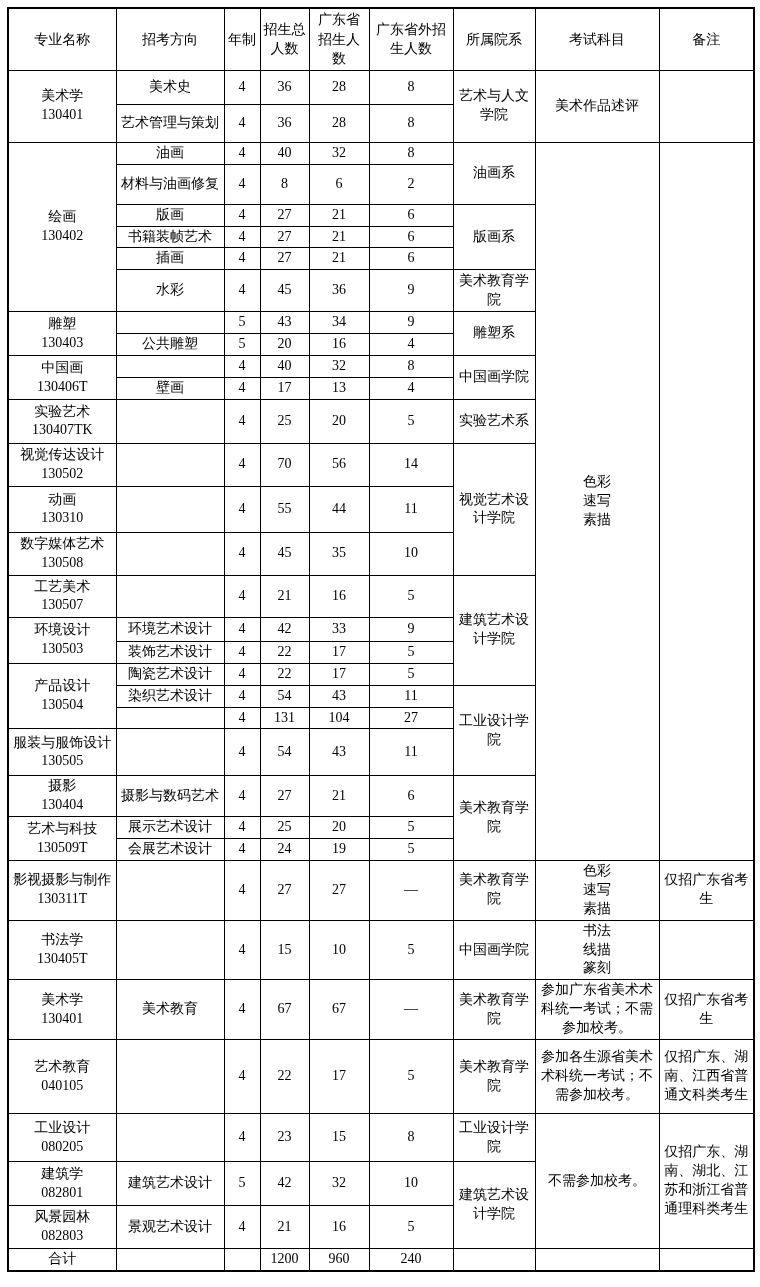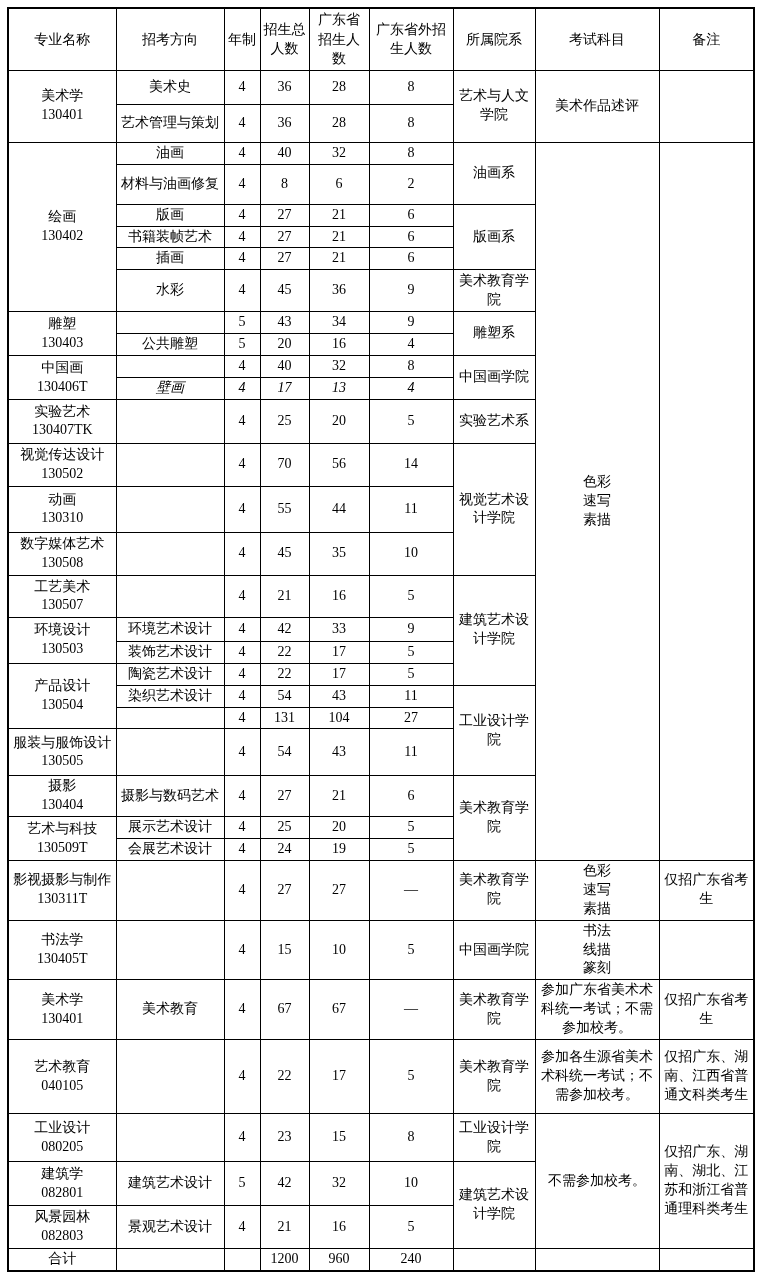--- a/index.html
+++ b/index.html
@@ -162,21 +162,21 @@
         <tr style="height: 20px;">
           <td rowspan="2">中国画
 130406T</td>
           <td></td>
           <td>4</td>
           <td>40</td>
           <td>32</td>
           <td>8</td>
           <td rowspan="2">中国画学院</td>
         </tr>
-        <tr style="height: 20px; font-style: italic;">
+        <tr style="height: 20px;">
           <td>壁画</td>
           <td>4</td>
           <td>17</td>
           <td>13</td>
           <td>4</td>
         </tr>
         <tr style="height: 44px;">
           <td>实验艺术
 130407TK</td>
           <td></td>

